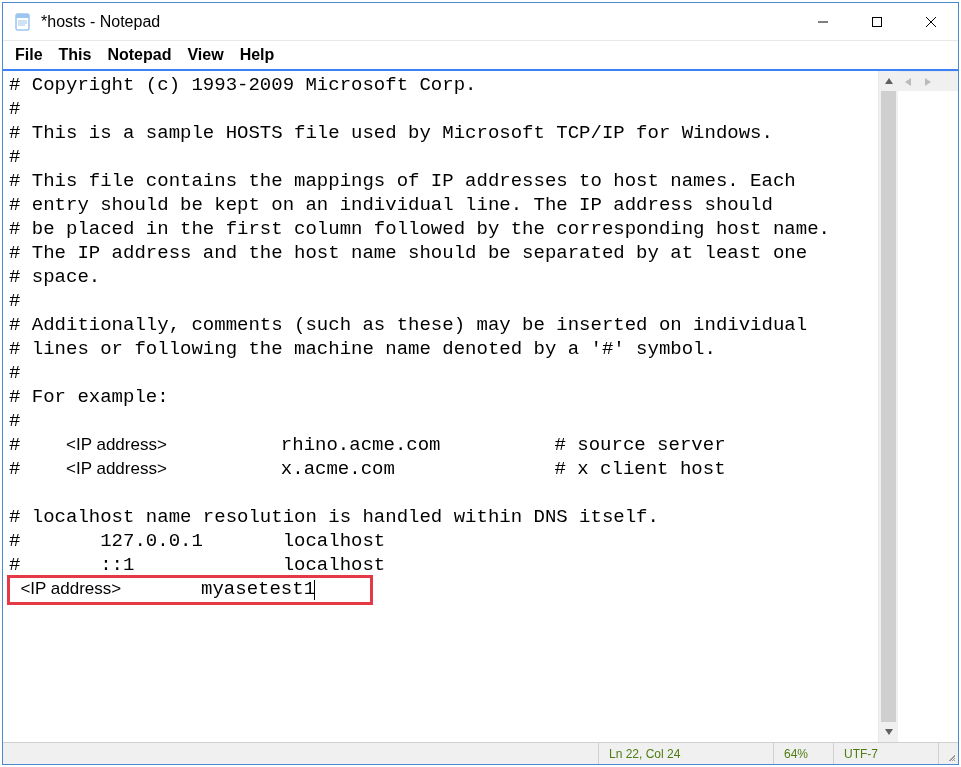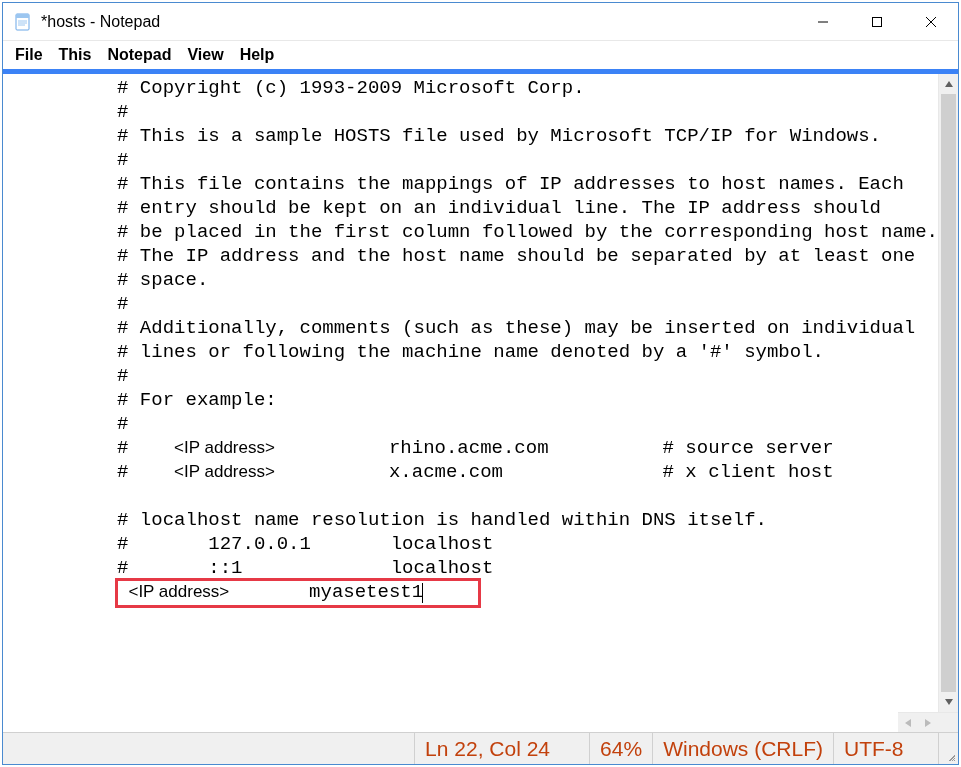--- a/index.html
+++ b/index.html
@@ -57,24 +57,22 @@
     gap: 0;
     font-weight: bold;
   }
   .menubar .menu-item {
     padding: 2px 8px;
   }
   
   .editor-wrap {
     flex: 1;
     display: flex;
-    flex-direction: column;
-    border-top: 5px solid #3b82f6;
+    border-top: 2px solid #3b82f6;
     min-height: 0;
-    align-items: flex-end;
   }
   .editor-body {
     flex: 1;
     display: flex;
     min-height: 0;
     position: relative;
   }
   .editor {
     flex: 1;
     font-family: Consolas, "Courier New", monospace;
@@ -130,25 +128,25 @@
   
   .caret {
     display:inline-block;
     width:1px;height:20px;
     background:#000;
     vertical-align: text-bottom;
     margin-left:-1px;
   }
   
   .statusbar {
-    height: 32px;
+    height: 22px;
     display:flex;
     align-items:stretch;
-    font-size: 21px;
-    color:#c2410c;
+    font-size: 12px;
+    color:#4d7c0f;
     background:#f0f0f0;
     border-top:1px solid #d0d0d0;
   }
   .statusbar .cell {
     display:flex;align-items:center;
     padding:0 10px;
     border-left:1px solid #d0d0d0;
     white-space: nowrap;
   }
   .statusbar .spacer { flex:1; border-left:none; }
@@ -241,18 +239,17 @@
           </svg>
       </div>
       <div class="corner"></div>
     </div>
   </div>
 
   <div class="statusbar">
     <div class="spacer cell"></div>
     <div class="cell" style="min-width:175px">Ln 22, Col 24</div>
     <div class="cell" style="min-width:60px">64%</div>
-    <div class="cell" style="min-width:150px">Windows (CRLF)</div>
-    <div class="cell" style="min-width:105px">UTF-8</div>
+    <div class="cell" style="min-width:105px">UTF-7</div>
     <div class="grip"></div>
   </div>
 
 </div>
 
 </body></html>

